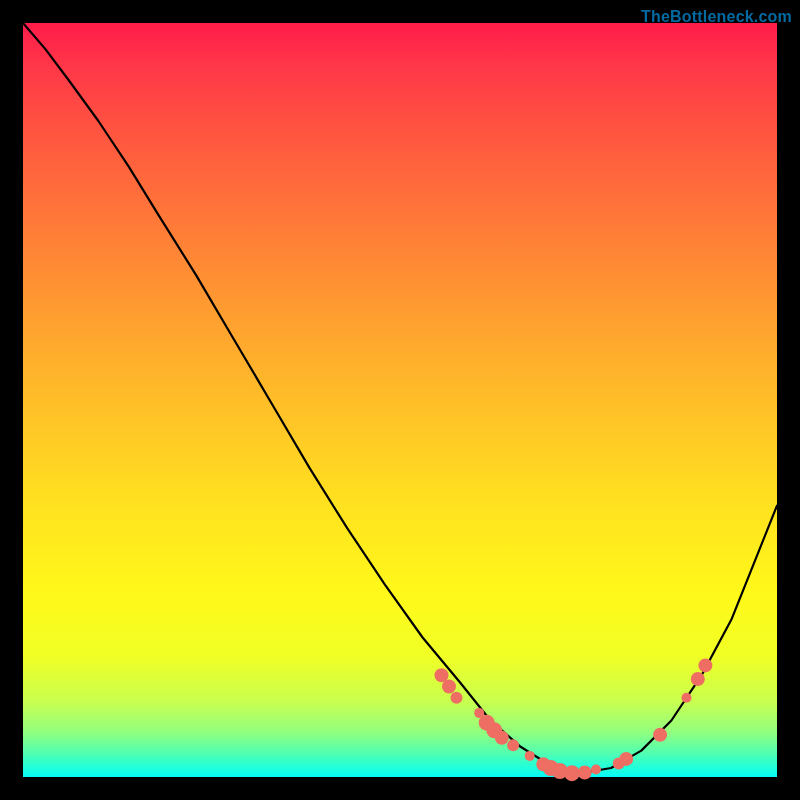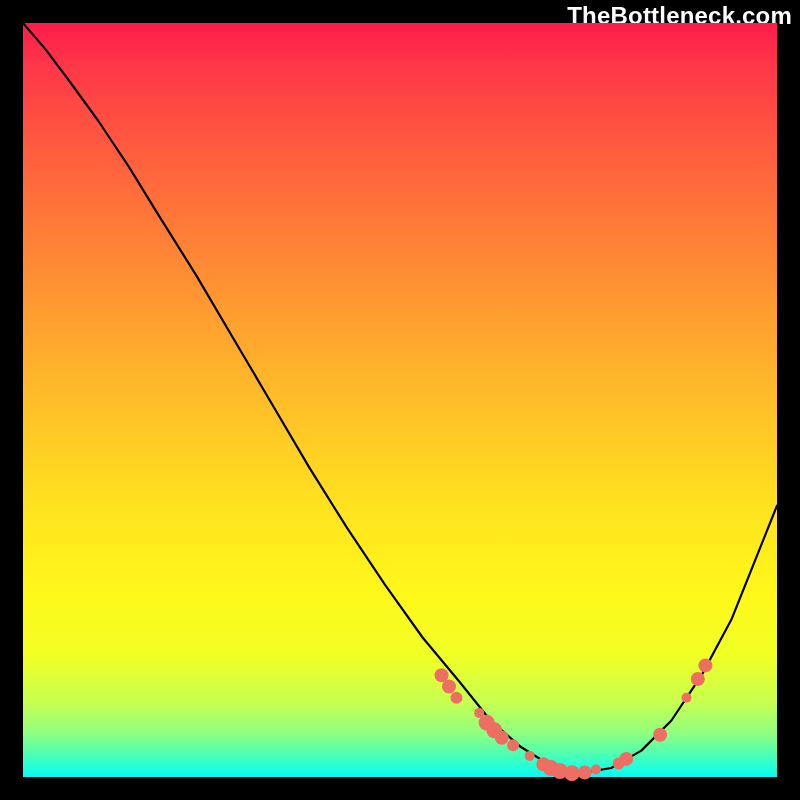--- a/index.html
+++ b/index.html
@@ -28,24 +28,24 @@
       #fff91a 76%,
       #f0ff25 84%,
       #c8ff4f 90%,
       #92ff7e 94%,
       #4effb4 97%,
       #1affe0 99%,
       #07f7f7 100%);
   }
   .watermark {
     position: absolute;
-    top: 2px;
+    top: 8px;
     right: 8px;
-    color: #ffffff;
-    font-size: 24px;
+    color: #0369a1;
+    font-size: 16px;
     font-weight: 600;
     letter-spacing: 0.2px;
     user-select: none;
   }
   svg.plot {
     position: absolute;
     left: 0;
     top: 0;
     width: 754px;
     height: 754px;

